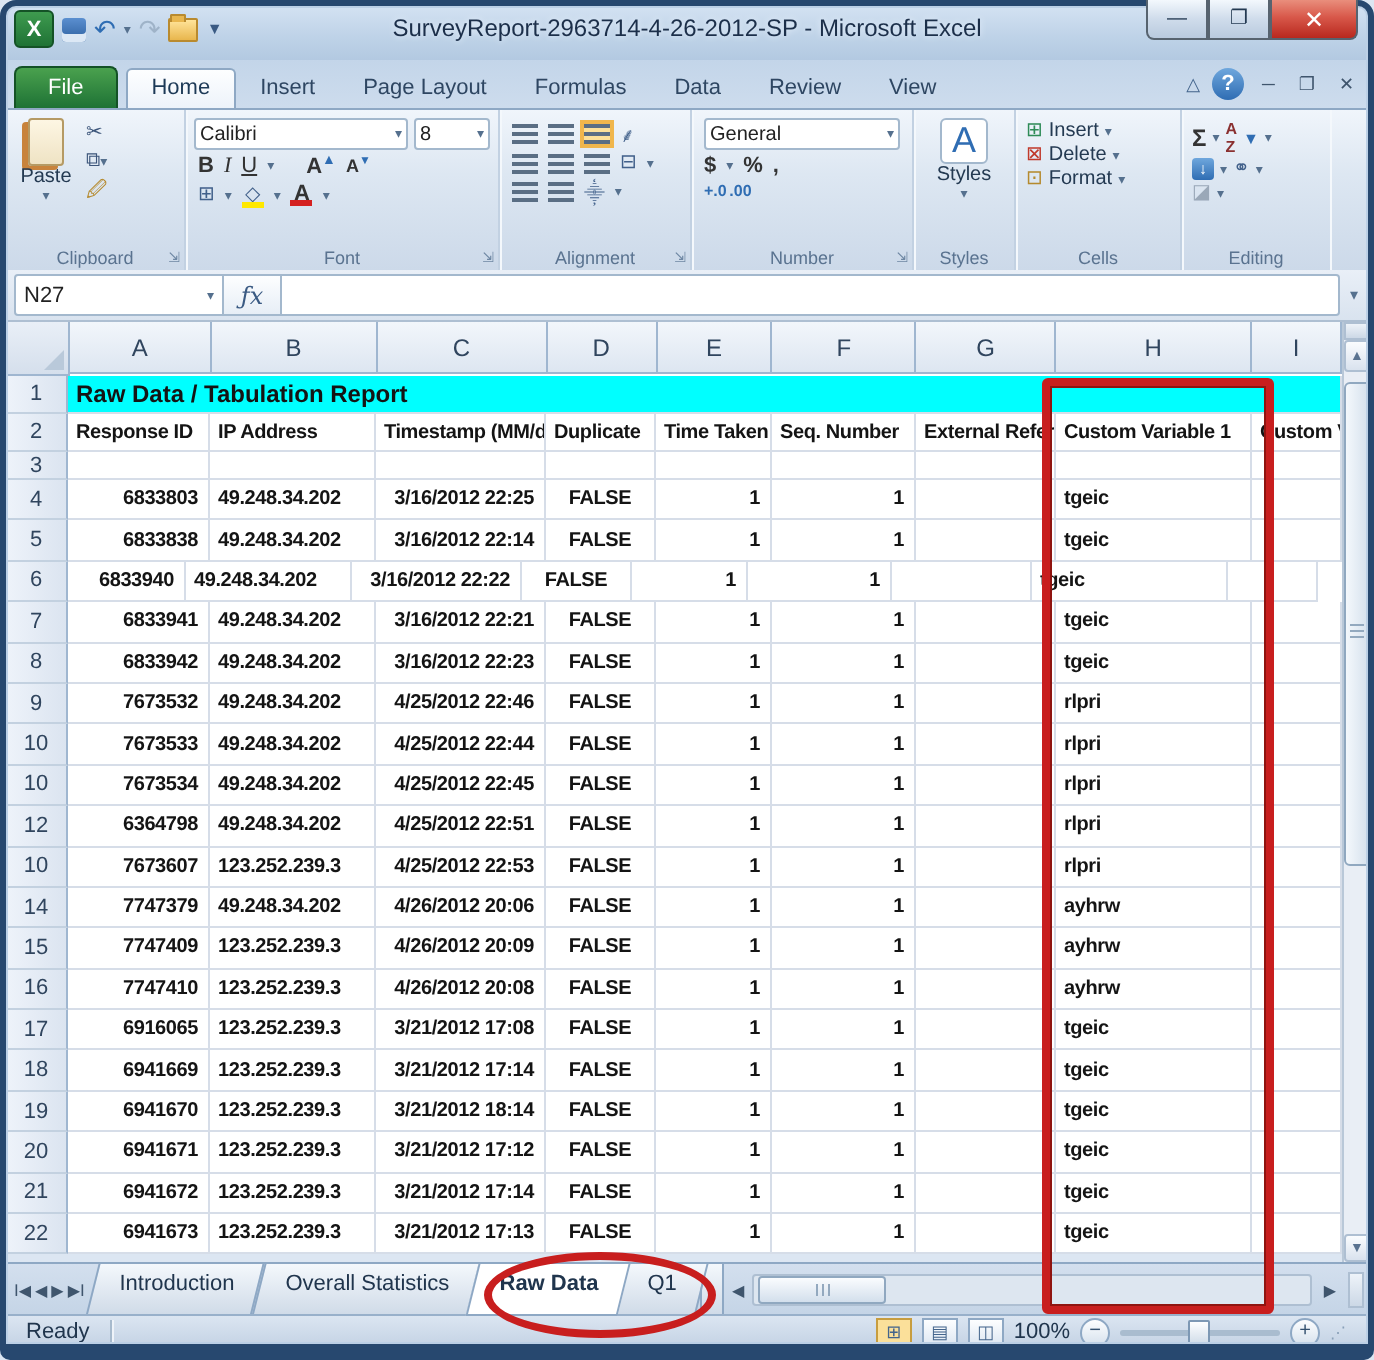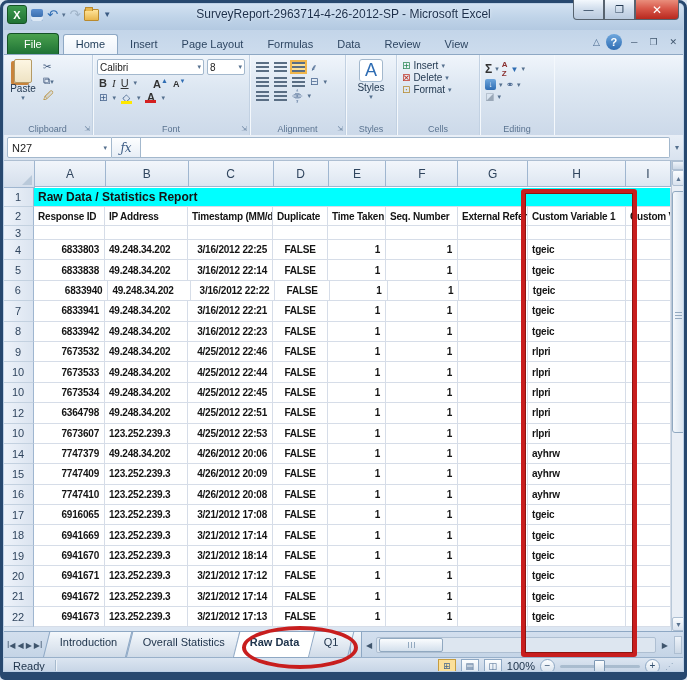--- a/index.html
+++ b/index.html
@@ -225,20 +225,37 @@
       <div class="fmt-row">
         <span class="alg"></span>
         <span class="alg"></span>
         <span class="icon-sm">⸎</span>
           <span class="carr">▾</span>
       </div>
       <div class="grp-label">Alignment</div>
       <span class="launcher">⇲</span>
     </div>
 
+    <div class="group" style="width:110px;">
+      <div class="combo" style="margin:4px 6px 0;">
+          <span>General</span>
+          <span class="carr">▾</span>
+        </div>
+      <div class="fmt-row">
+        <span class="bchar">$</span>
+          <span class="carr">▾</span>
+        <span class="bchar">%</span>
+        <span class="bchar">,</span>
+      </div>
+      <div class="fmt-row" style="font-size:8px;color:#2f6db3;font-weight:bold;">
+        <span>+.0 .00</span>
+      </div>
+      <div class="grp-label">Number</div>
+      <span class="launcher">⇲</span>
+    </div>
 
     <div class="group" style="width:50px;">
       <div class="big-btn">
         <span style="font-size:18px;color:#2f6db3;border:1px solid #a3b8cd;border-radius:3px;padding:0 5px;background:#fff;">A</span>
         <span>Styles</span>
           <span class="carr">▾</span>
       </div>
       <div class="grp-label">Styles</div>
     </div>
 
@@ -303,21 +320,21 @@
         <div class="hdrcell" style="width: 85px; height: 26px;">C</div>
         <div class="hdrcell" style="width: 55px; height: 26px;">D</div>
         <div class="hdrcell" style="width: 58px; height: 26px;">E</div>
         <div class="hdrcell" style="width: 72px; height: 26px;">F</div>
         <div class="hdrcell" style="width: 70px; height: 26px;">G</div>
         <div class="hdrcell" style="width: 98px; height: 26px;">H</div>
         <div class="hdrcell" style="width: 45px; height: 26px;">I</div>
       </div>
       <div class="grow">
         <div class="rownum" style="width: 31px; height: 19px;">1</div>
-        <div class="cell al-left titlerow-cell" style="width: 637px; height: 19px;">Raw Data / Statistics Report</div>
+        <div class="cell al-left titlerow-cell" style="width: 637px; height: 19px;">Raw Data / Tabulation Report</div>
       </div>
       <div class="grow">
         <div class="rownum" style="width: 31px; height: 19px;">2</div>
         <div class="cell al-left" style="width: 71px; height: 19px;">Response ID</div>
         <div class="cell al-left" style="width: 83px; height: 19px;">IP Address</div>
         <div class="cell al-left" style="width: 85px; height: 19px;">Timestamp (MM/dd</div>
         <div class="cell al-left" style="width: 55px; height: 19px;">Duplicate</div>
         <div class="cell al-left" style="width: 58px; height: 19px;">Time Taken</div>
         <div class="cell al-left" style="width: 72px; height: 19px;">Seq. Number</div>
         <div class="cell al-left" style="width: 70px; height: 19px;">External Refer</div>
@@ -355,21 +372,21 @@
         <div class="cell al-right" style="width: 85px; height: 20.4px;">3/16/2012 22:14</div>
         <div class="cell al-center" style="width: 55px; height: 20.4px;">FALSE</div>
         <div class="cell al-right" style="width: 58px; height: 20.4px;">1</div>
         <div class="cell al-right" style="width: 72px; height: 20.4px;">1</div>
         <div class="cell al-left" style="width: 70px; height: 20.4px;"></div>
         <div class="cell al-left" style="width: 98px; height: 20.4px;">tgeic</div>
         <div class="cell al-left" style="width: 45px; height: 20.4px;"></div>
       </div>
       <div class="grow">
         <div class="rownum" style="width: 31px; height: 20.4px;">6</div>
-        <div class="cell al-right" style="width: 75px; height: 20.4px; text-align: center;">6833940</div>
+        <div class="cell al-right" style="width: 59px; height: 20.4px; text-align: center;">6833940</div>
         <div class="cell al-left" style="width: 83px; height: 20.4px;">49.248.34.202</div>
         <div class="cell al-right" style="width: 85px; height: 20.4px;">3/16/2012 22:22</div>
         <div class="cell al-center" style="width: 55px; height: 20.4px;">FALSE</div>
         <div class="cell al-right" style="width: 58px; height: 20.4px;">1</div>
         <div class="cell al-right" style="width: 72px; height: 20.4px;">1</div>
         <div class="cell al-left" style="width: 70px; height: 20.4px;"></div>
         <div class="cell al-left" style="width: 98px; height: 20.4px;">tgeic</div>
         <div class="cell al-left" style="width: 45px; height: 20.4px;"></div>
       </div>
       <div class="grow">

